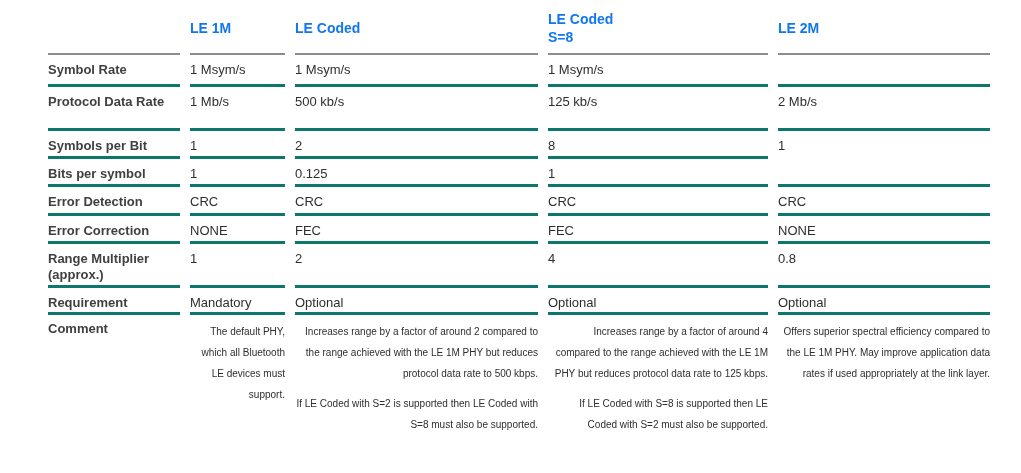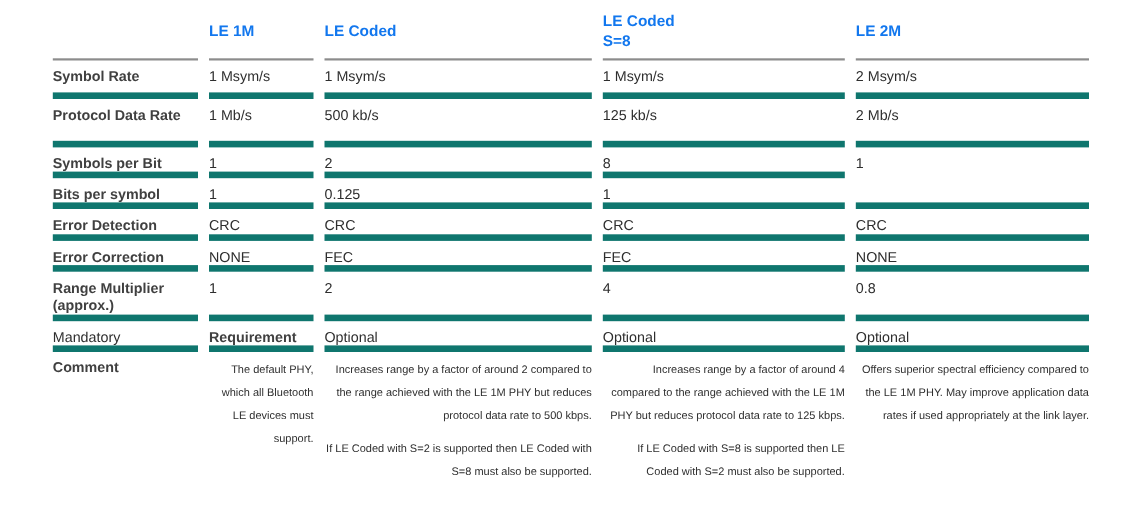--- a/index.html
+++ b/index.html
@@ -16,21 +16,21 @@
   .table {
     padding-left: 48px;
     padding-top: 0;
   }
   .row {
     display: grid;
     grid-template-columns: 132px 95px 243px 220px 212px;
     column-gap: 10px;
   }
   .cell {
-    border-top: 6px solid #0f766e;
+    border-top: 3px solid #0f766e;
     padding-top: 7px;
     font-size: 13px;
     line-height: 15px;
   }
   
   .header-row .cell {
     border-top: none;
     border-bottom: 2px solid #8c8c8c;
     height: 55px;
     display: flex;
@@ -102,21 +102,20 @@
 
       </div>
     </div>
   </div>
 
   <div class="row row-first h29">
     <div class="cell label">Symbol Rate</div>
     <div class="cell">1 Msym/s</div>
     <div class="cell">1 Msym/s</div>
     <div class="cell">1 Msym/s</div>
-    <div class="cell">2 Msym/s</div>
   </div>
 
   <div class="row h44">
     <div class="cell label">Protocol Data Rate</div>
     <div class="cell">1 Mb/s</div>
     <div class="cell">500 kb/s</div>
     <div class="cell">125 kb/s</div>
     <div class="cell">2 Mb/s</div>
   </div>
 
@@ -153,22 +152,22 @@
 
   <div class="row h44">
     <div class="cell label wrap">Range Multiplier (approx.)</div>
     <div class="cell">1</div>
     <div class="cell">2</div>
     <div class="cell">4</div>
     <div class="cell">0.8</div>
   </div>
 
   <div class="row h27">
+    <div class="cell label">Requirement</div>
     <div class="cell">Mandatory</div>
-    <div class="cell label">Requirement</div>
     <div class="cell">Optional</div>
     <div class="cell">Optional</div>
     <div class="cell">Optional</div>
   </div>
 
   <div class="row comment-row">
     <div class="cell label">Comment</div>
     <div class="cell comment-cell">
       <p>The default PHY, which all Bluetooth LE devices must support.</p>
 

